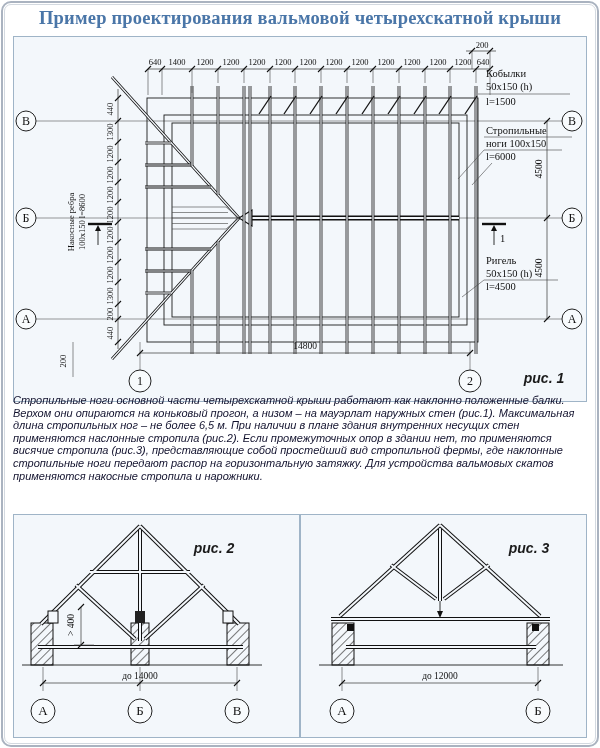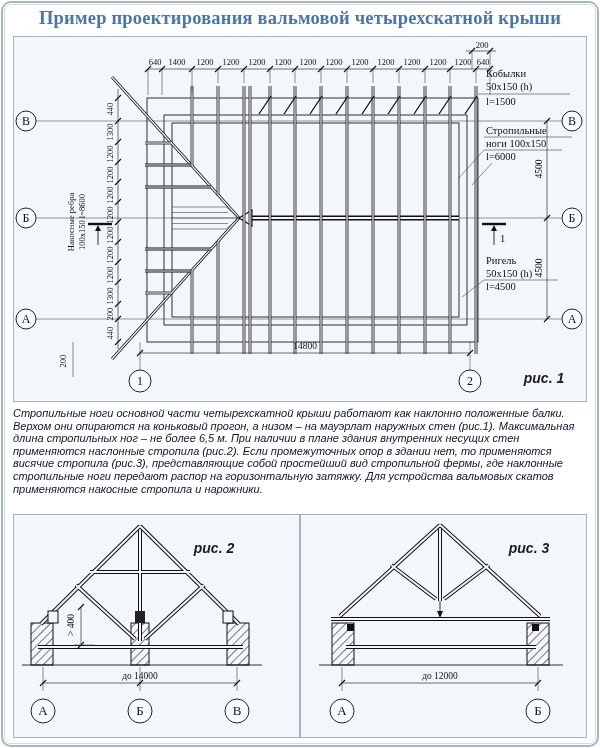--- a/index.html
+++ b/index.html
@@ -5,21 +5,21 @@
   html,body{margin:0;padding:0;background:#fff;}
   .page{position:relative;width:600px;height:748px;background:#fff;overflow:hidden;
         font-family:"Liberation Sans",sans-serif;}
   .frame{position:absolute;inset:1px;border:2px solid #aab3c0;border-radius:10px;pointer-events:none;}
   .frame-inner{position:absolute;inset:4px;border:1px solid #d3d9e0;border-radius:7px;pointer-events:none;}
   .title{position:absolute;top:8px;left:0;width:100%;text-align:center;
          font-family:"Liberation Serif",serif;font-weight:bold;font-size:18.5px;
          color:#4a76a8;letter-spacing:.2px;}
   .panel{position:absolute;box-sizing:border-box;border:1px solid #9fb4c7;background:#f3f7fb;}
   #fig1{left:13px;top:36px;width:574px;height:366px;}
-  #para{position:absolute;left:13px;top:407px;width:576px;font-style:italic;
+  #para{position:absolute;left:13px;top:394px;width:576px;font-style:italic;
         font-size:11px;line-height:12.6px;color:#12122e;}
   #fig2{left:13px;top:514px;width:287px;height:224px;}
   #fig3{left:300px;top:514px;width:287px;height:224px;}
   
   .ln{stroke:#1b1b1b;stroke-width:.9;fill:none}
   .thin{stroke:#444;stroke-width:.6;fill:none}
   .ax{stroke:#555;stroke-width:.6;fill:none}
   .dim{stroke:#333;stroke-width:.7;fill:none}
   .tick{stroke:#111;stroke-width:1.1}
   .r4{stroke:#111;stroke-width:2.8;fill:none}

